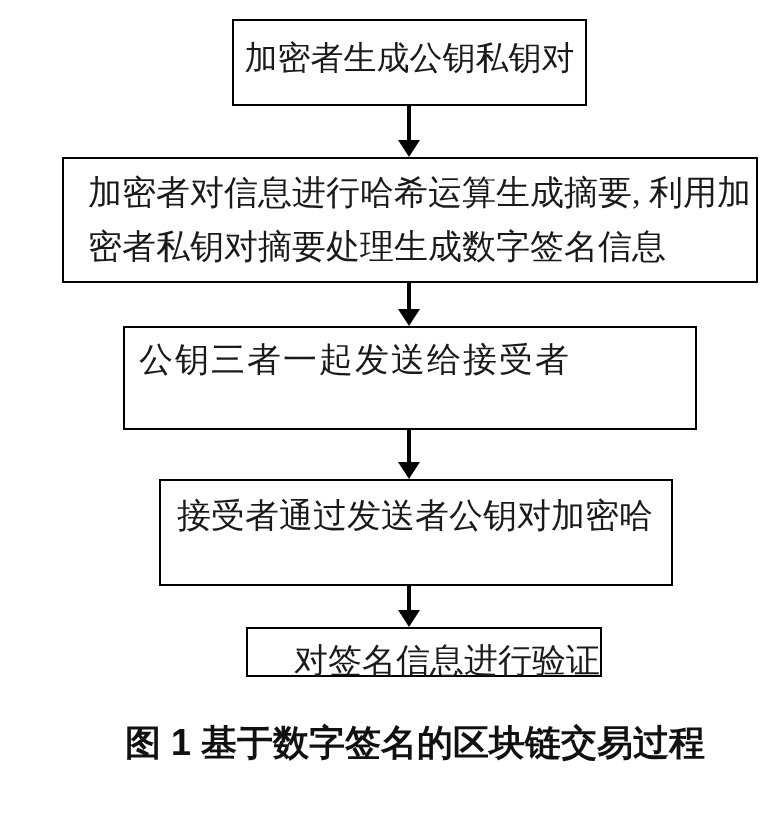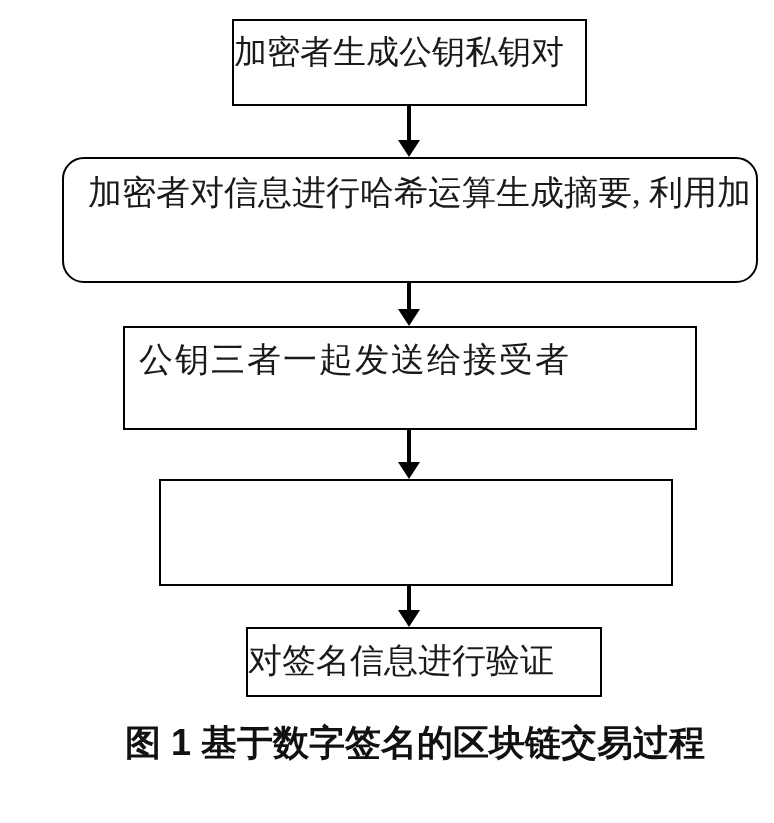--- a/index.html
+++ b/index.html
@@ -16,29 +16,29 @@
     position: absolute;
     border: 2px solid #000000;
     background: #ffffff;
     box-sizing: border-box;
     font-size: 33px;
     line-height: 54px;
   }
   .line { white-space: nowrap; }
 
   
-  .box-1 { left: 232px; top: 19px; width: 355px; height: 87px; padding-top: 4px; }
+  .box-1 { left: 232px; top: 19px; width: 355px; height: 87px; text-align: center; padding-top: 10px; }
   
-  .box-2 { left: 62px; top: 157px; width: 696px; height: 126px; padding: 7px 12px 0 24px; font-size: 34px; border-radius: 22px; }
+  .box-2 { left: 62px; top: 157px; width: 696px; height: 126px; padding: 7px 12px 0 24px; font-size: 34px; }
   
   .box-3 { left: 123px; top: 326px; width: 574px; height: 104px; padding: 6px 0 0 14px; font-size: 34px; letter-spacing: 2px; line-height: 52px; }
   
   .box-4 { left: 159px; top: 479px; width: 514px; height: 107px; padding: 10px 0 0 16px; font-size: 34px; line-height: 50px; }
   
-  .box-5 { left: 246px; top: 627px; width: 356px; height: 70px; text-align: left; font-size: 34px; padding-top: 12px; line-height: 40px; }
+  .box-5 { left: 246px; top: 627px; width: 356px; height: 50px; text-align: right; font-size: 34px; padding-top: 12px; line-height: 40px; }
 
   .arrow { position: absolute; left: 397px; width: 24px; }
   .arrow .shaft {
     position: absolute; top: 0; left: 50%;
     transform: translateX(-50%);
     width: 4px; height: calc(100% - 15px);
     background: #000000;
   }
   .arrow .head {
     position: absolute; bottom: 0; left: 50%;
@@ -75,37 +75,39 @@
     <div class="line">加密者生成公钥私钥对</div>
   </div>
 
   <div class="arrow arrow-1">
     <div class="shaft"></div>
     <div class="head"></div>
   </div>
 
   <div class="box box-2">
     <div class="line">加密者对信息进行哈希运算生成摘要, 利用加</div>
+    <div class="line">密者私钥对摘要处理生成数字签名信息</div>
   </div>
 
   <div class="arrow arrow-2">
     <div class="shaft"></div>
     <div class="head"></div>
   </div>
 
   <div class="box box-3">
     <div class="line">公钥三者一起发送给接受者</div>
   </div>
 
   <div class="arrow arrow-3">
     <div class="shaft"></div>
     <div class="head"></div>
   </div>
 
   <div class="box box-4">
+    <div class="line">接受者通过发送者公钥对加密哈</div>
   </div>
 
   <div class="arrow arrow-4">
     <div class="shaft"></div>
     <div class="head"></div>
   </div>
 
   <div class="box box-5">
     <div class="line">对签名信息进行验证</div>
   </div>

